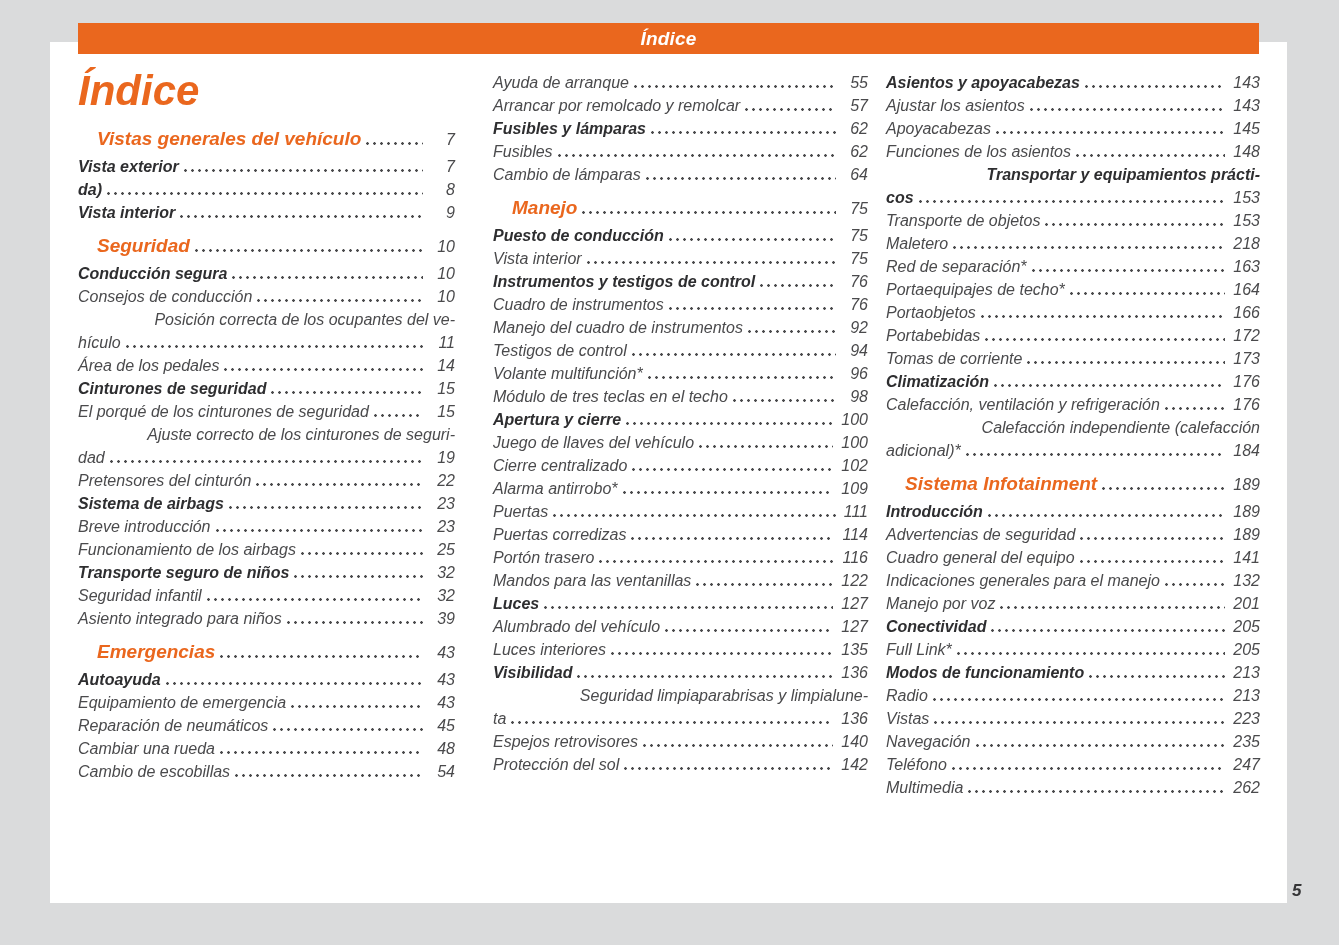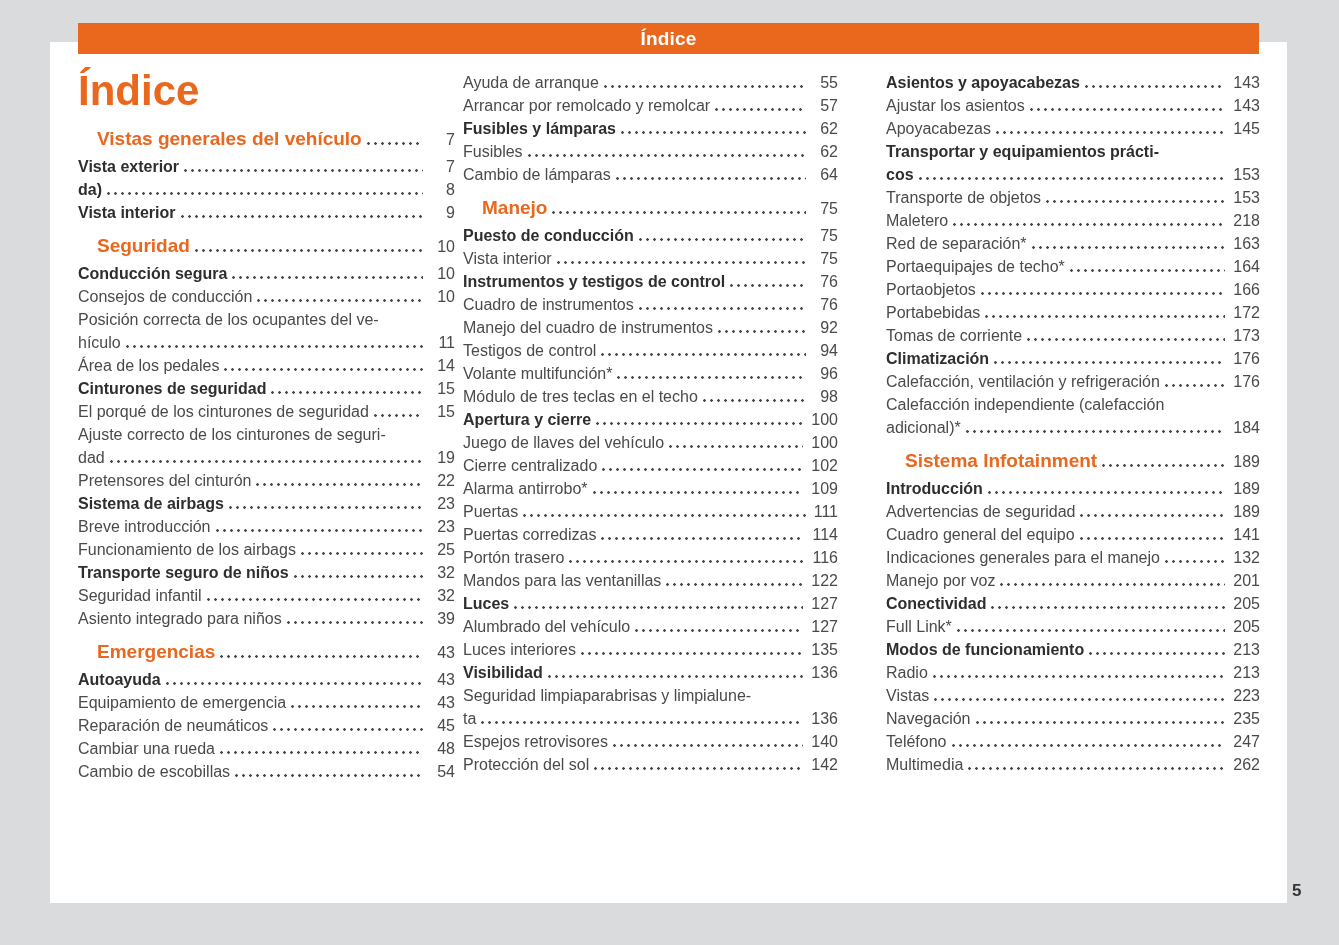--- a/index.html
+++ b/index.html
@@ -4,39 +4,39 @@
 <style>
   :root{
     --accent:#EA671E;
     --bg:#DADBDC;
     --text:#4A4A4C;
     --text-strong:#2E2E30;
   }
   *{box-sizing:border-box;}
   html,body{margin:0;padding:0;}
   body{font-family:"Liberation Sans", sans-serif;}
-  .stage{position:relative;width:1339px;height:945px;background:var(--bg);overflow:hidden;}
+  .stage{position:relative;width:1339px;height:945px;background:var(--bg);overflow:hidden;font-style:italic;}
   .sheet{position:absolute;left:50px;top:42px;width:1237px;height:861px;background:#ffffff;}
   .banner{
     position:absolute;left:78px;top:23px;width:1181px;height:31px;
     background:var(--accent);color:#ffffff;z-index:2;
     display:flex;align-items:center;justify-content:center;
     font-size:19px;font-weight:bold;letter-spacing:.2px;
   }
   .big-title{
     position:absolute;left:28px;top:26px;margin:0;
     font-size:42px;line-height:46px;font-weight:bold;color:var(--accent);
   }
   .col{position:absolute;width:377px;}
   .col1{left:28px;top:84px;}
-  .col2{left:413px;top:29px;width:375px;}
+  .col2{left:443px;top:29px;width:375px;}
   .col3{left:836px;top:29px;width:374px;}
   .entry{font-size:16px;line-height:23px;color:var(--text);}
   .entry .row{display:flex;align-items:baseline;}
-  .entry .cont{white-space:nowrap;}
+  .entry .cont{white-space:nowrap;text-align:right;}
   .entry .t{white-space:nowrap;flex:0 1 auto;}
   .entry.bold .t,.entry.bold .cont{font-weight:bold;color:var(--text-strong);}
   .entry.chapter{font-size:19px;line-height:26px;margin:9px 0 2px;}
   .entry.chapter:first-child{margin-top:0;}
   .entry.chapter .t{font-weight:bold;color:var(--accent);margin-left:19px;}
   .lead{
     flex:1 1 auto;min-width:10px;height:3px;margin-left:5px;
     background-image:radial-gradient(circle at 1.5px 1.5px, var(--text) 1.2px, transparent 1.5px);
     background-size:7px 3px;background-repeat:repeat-x;background-position:0 100%;
   }
@@ -456,20 +456,27 @@
             <span class="pg">143</span>
           </div>
         </div>
         <div class="entry normal">
           <div class="row">
             <span class="t">Apoyacabezas</span>
             <span class="lead"></span>
             <span class="pg">145</span>
           </div>
         </div>
+        <div class="entry normal">
+          <div class="row">
+            <span class="t">Funciones de los asientos</span>
+            <span class="lead"></span>
+            <span class="pg">148</span>
+          </div>
+        </div>
         <div class="entry bold">
           <div class="cont">Transportar y equipamientos prácti-</div>
           <div class="row">
             <span class="t">cos</span>
             <span class="lead"></span>
             <span class="pg">153</span>
           </div>
         </div>
         <div class="entry normal">
           <div class="row">

